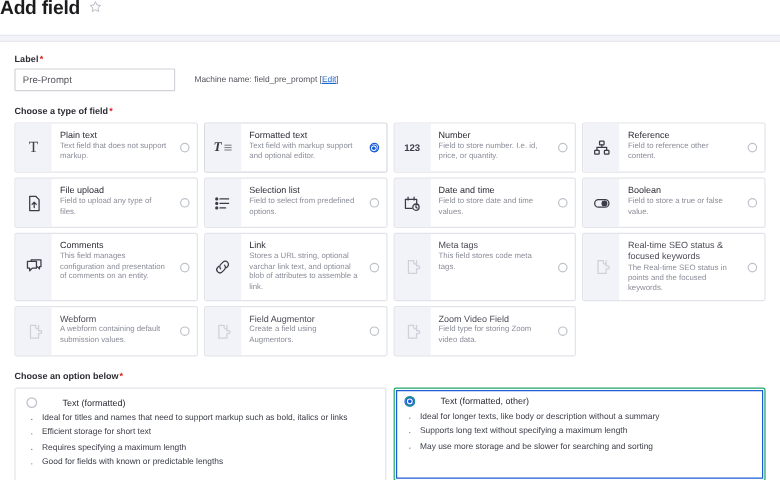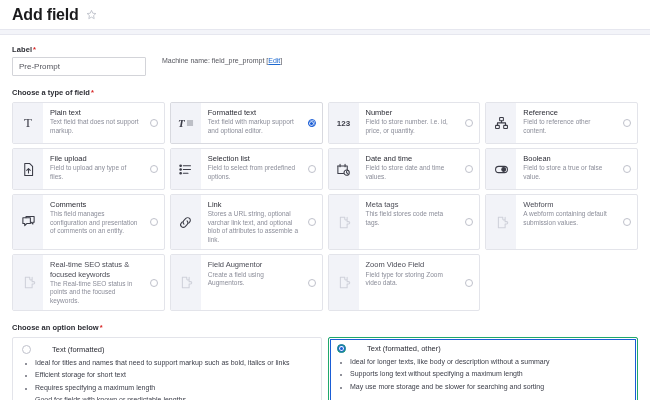--- a/index.html
+++ b/index.html
@@ -10,22 +10,22 @@
     background: #ffffff;
     font-family: "Liberation Sans", sans-serif;
     color: #222330;
   }
 
   
   .page-header {
     height: 29px;
     background: #ffffff;
     display: flex;
-    align-items: center;
-    padding: 0 12px;
+    align-items: flex-start;
+    padding: 0 0;
   }
   .page-title {
     font-size: 16px;
     font-weight: bold;
     letter-spacing: -0.2px;
     color: #1b1b1d;
     line-height: 1;
   }
   .star-icon {
     margin-left: 7px;
@@ -45,21 +45,21 @@
 
   .field-label {
     font-size: 7.5px;
     font-weight: bold;
     color: #2c2d34;
     margin-bottom: 3px;
     letter-spacing: 0.1px;
   }
   .req { color: #d72222; font-weight: bold; margin-left: 1px; }
 
-  .label-row { display: flex; }
+  .label-row { display: flex; align-items: center; }
   .text-input {
     width: 134px;
     height: 19px;
     border: 1px solid #d3d4d9;
     border-radius: 1px;
     background: #fff;
     font-family: "Liberation Sans", sans-serif;
     font-size: 8px;
     color: #55565e;
     padding: 0 6px;
@@ -404,36 +404,36 @@
           <span class="radio"></span>
         </div>
       </div>
       <div class="type-card">
         <div class="card-icon muted">
           <svg width="15" height="15" viewBox="0 0 24 24" fill="none" stroke="#cfd1da" stroke-width="1.7" stroke-linecap="round" stroke-linejoin="round">
             <path d="M7 3.5h7v2.6a1.9 1.9 0 1 0 3.8 0V3.5h0v7.1h2.3a1.9 1.9 0 1 1 0 3.8h-2.3v6.1H7z"></path>
           </svg>
         </div>
         <div class="card-body">
-          <div class="card-title dim">Webform</div>
-          <div class="card-desc">A webform containing default submission values.</div>
+          <div class="card-title dim">Real-time SEO status &amp; focused keywords</div>
+          <div class="card-desc">The Real-time SEO status in points and the focused keywords.</div>
         </div>
         <div class="card-radio">
           <span class="radio"></span>
         </div>
       </div>
       <div class="type-card">
         <div class="card-icon muted">
           <svg width="15" height="15" viewBox="0 0 24 24" fill="none" stroke="#cfd1da" stroke-width="1.7" stroke-linecap="round" stroke-linejoin="round">
             <path d="M7 3.5h7v2.6a1.9 1.9 0 1 0 3.8 0V3.5h0v7.1h2.3a1.9 1.9 0 1 1 0 3.8h-2.3v6.1H7z"></path>
           </svg>
         </div>
         <div class="card-body">
-          <div class="card-title dim">Real-time SEO status &amp; focused keywords</div>
-          <div class="card-desc">The Real-time SEO status in points and the focused keywords.</div>
+          <div class="card-title dim">Webform</div>
+          <div class="card-desc">A webform containing default submission values.</div>
         </div>
         <div class="card-radio">
           <span class="radio"></span>
         </div>
       </div>
       <div class="type-card">
         <div class="card-icon muted">
           <svg width="15" height="15" viewBox="0 0 24 24" fill="none" stroke="#cfd1da" stroke-width="1.7" stroke-linecap="round" stroke-linejoin="round">
             <path d="M7 3.5h7v2.6a1.9 1.9 0 1 0 3.8 0V3.5h0v7.1h2.3a1.9 1.9 0 1 1 0 3.8h-2.3v6.1H7z"></path>
           </svg>

